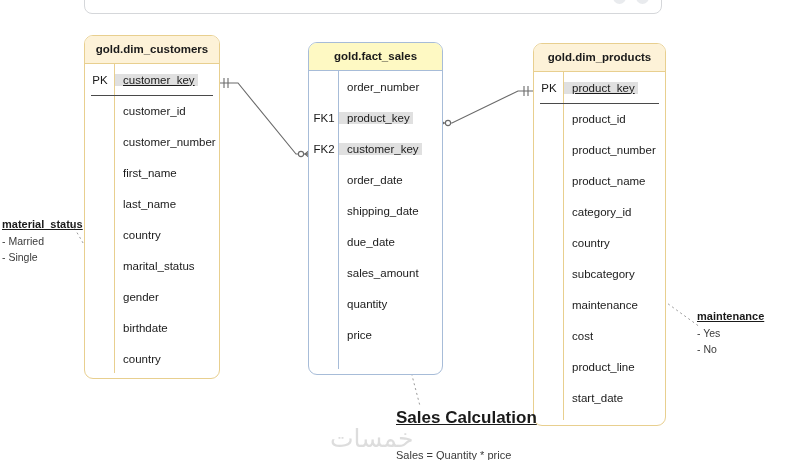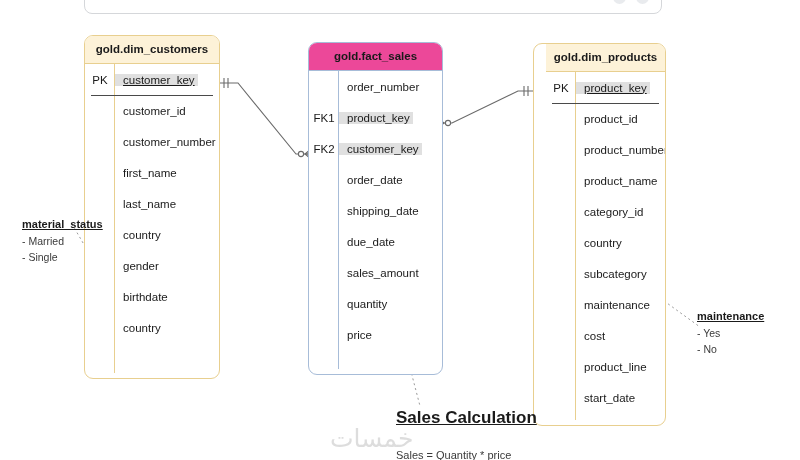--- a/index.html
+++ b/index.html
@@ -52,21 +52,21 @@
     height: 27px;
     line-height: 27px;
     text-align: center;
     font-size: 11.5px;
     font-weight: bold;
     background: #fdf2d8;
     border-bottom: 1px solid #e8cf8f;
     color: #1a1a1a;
   }
   .table-box.blue .table-header {
-    background: #ec4899;
+    background: #fef9c3;
     border-bottom: 1px solid #a7bcd8;
   }
 
   .table-body {
     position: relative;
     height: calc(100% - 27px);
   }
   
   .gutter-line {
     position: absolute;
@@ -232,20 +232,24 @@
     <div class="row">
       <span class="keymark"></span>
       <span class="fieldname">last_name</span>
     </div>
     <div class="row">
       <span class="keymark"></span>
       <span class="fieldname">country</span>
     </div>
     <div class="row">
       <span class="keymark"></span>
+      <span class="fieldname">marital_status</span>
+    </div>
+    <div class="row">
+      <span class="keymark"></span>
       <span class="fieldname">gender</span>
     </div>
     <div class="row">
       <span class="keymark"></span>
       <span class="fieldname">birthdate</span>
     </div>
     <div class="row">
       <span class="keymark"></span>
       <span class="fieldname">country</span>
     </div>
@@ -289,21 +293,21 @@
       <span class="keymark"></span>
       <span class="fieldname">quantity</span>
     </div>
     <div class="row">
       <span class="keymark"></span>
       <span class="fieldname">price</span>
     </div>
   </div>
 </div>
 
-<div class="table-box" style="left:533px; top:43px; width:133px; height:383px;padding-left:12px;">
+<div class="table-box" style="left:533px; top:43px; width:133px; height:383px;">
   <div class="table-header">gold.dim_products</div>
   <div class="table-body">
     <div class="gutter-line" style="left:29px;"></div>
     <div class="pk-divider" style="top:31px;"></div>
 
     <div class="row">
       <span class="keymark">PK</span>
       <span class="fieldname pk hl">product_key</span>
     </div>
     <div class="row">
@@ -342,21 +346,21 @@
       <span class="keymark"></span>
       <span class="fieldname">product_line</span>
     </div>
     <div class="row">
       <span class="keymark"></span>
       <span class="fieldname">start_date</span>
     </div>
   </div>
 </div>
 
-<div class="note" style="left:2px; top:216px;margin-left:20px;">
+<div class="note" style="left:2px; top:216px;">
   <div class="note-title">material_status</div>
   <div class="note-item">- Married</div>
   <div class="note-item">- Single</div>
 </div>
 
 <div class="note" style="left:697px; top:308px;">
   <div class="note-title">maintenance</div>
   <div class="note-item">- Yes</div>
   <div class="note-item">- No</div>
 </div>

